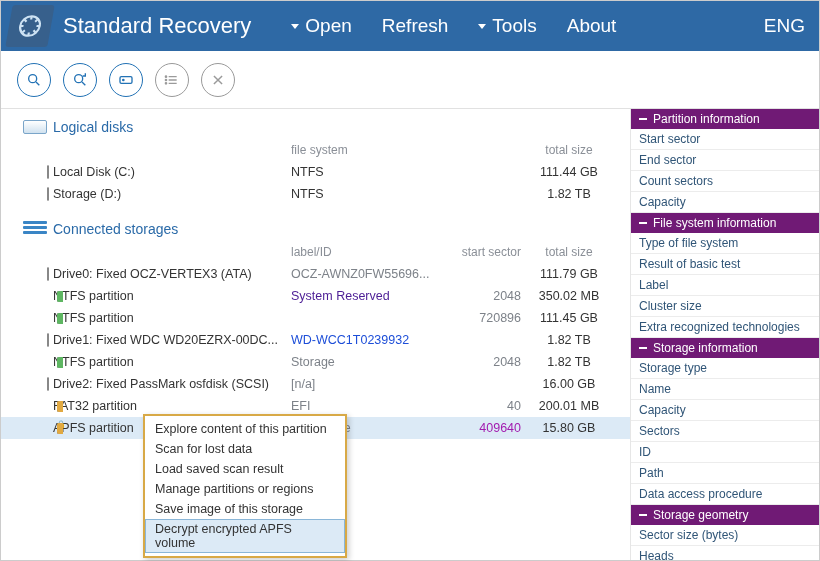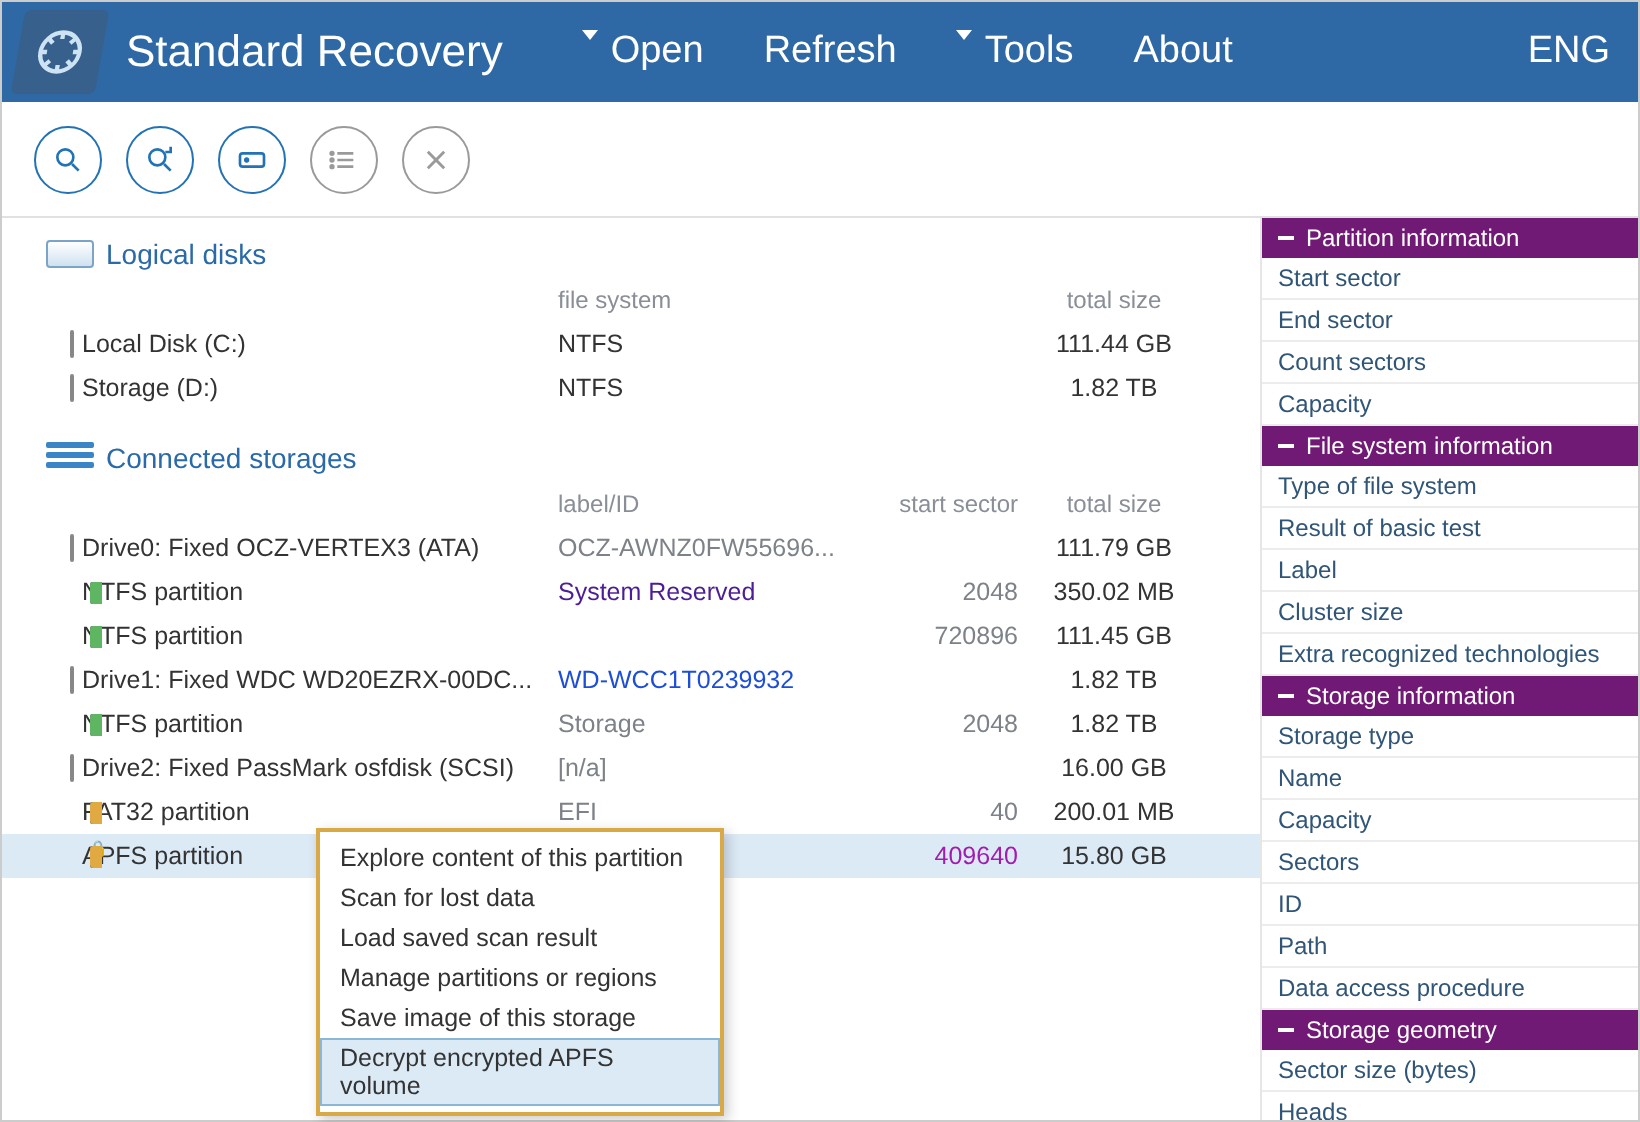--- a/index.html
+++ b/index.html
@@ -1,49 +1,49 @@
 <!DOCTYPE html>
 <html><head>
 <meta charset="utf-8">
 <style>
   * { margin:0; padding:0; box-sizing:border-box; }
   body { font-family:"Segoe UI",Tahoma,sans-serif; font-size:13px; color:#333; background:#fff; width:820px; height:561px; overflow:hidden; border:1px solid #ccc; }
   .menubar { background:#2e69a5; height:50px; display:flex; align-items:center; color:#fff; font-size:19px; padding:0 14px 0 8px; }
   .logo { width:42px; height:42px; margin-right:12px; display:flex; align-items:center; justify-content:center; transform:skewX(-10deg); background:#37608c; border-radius:3px; }
   .title { font-size:22px; font-weight:500; margin-right:40px; }
   .menuitems { display:flex; gap:30px; flex:1; align-items:center; }
-  .menuitems .mi { display:flex; align-items:flex-start; gap:6px; cursor:pointer; }
+  .menuitems .mi { display:flex; align-items:center; gap:6px; cursor:pointer; }
   .caret { width:0; height:0; border-left:4px solid transparent; border-right:4px solid transparent; border-top:5px solid #fff; }
   .lang { font-weight:500; }
   .toolbar { height:58px; border-bottom:1px solid #e1e1e1; display:flex; align-items:center; gap:12px; padding:0 16px; }
   .tbtn { width:34px; height:34px; border:1.5px solid #2272b5; border-radius:50%; display:flex; align-items:center; justify-content:center; cursor:pointer; }
   .tbtn.grey { border-color:#9a9a9a; }
   .main { display:flex; height:453px; }
   .left { flex:1; overflow:hidden; padding-top:6px; }
   .right { width:189px; background:#fff; font-size:12px; border-left:1px solid #e6e6e6; overflow:auto; }
   .section-head { display:flex; align-items:center; padding:4px 8px 4px 22px; color:#2a6aa8; font-size:14px; }
   .section-head .sh-lbl { margin-left:6px; font-weight:500; }
   .section-head.disk .ic { width:24px; height:14px; border:1px solid #7aa5c9; border-radius:2px; background:linear-gradient(#fff,#d0e1ef); }
   .section-head.conn .ic { width:24px; height:16px; display:flex; flex-direction:column; gap:2px; }
   .section-head.conn .ic span { height:3px; background:#3a85c5; border-radius:1px; }
-  .row { display:grid; grid-template-columns: 40px 238px 140px 90px 100px; align-items:center; height:22px; font-size:12.5px; color:#333; padding-left:0; }
+  .row { display:grid; grid-template-columns: 40px 238px 140px 90px 100px; align-items:center; height:22px; font-size:12.5px; color:#333; padding-left:12px; }
   .row.header { color:#8a8f97; font-size:12px; }
   .row .c0 { display:flex; align-items:center; justify-content:flex-end; padding-right:4px; padding-left:12px; }
   .row .c3 { text-align:right; }
   .row .c4 { text-align:center; padding-right:4px; }
   .drive-ic { width:24px; height:14px; border:1px solid #888; border-radius:2px; background:#e5e5e5; display:inline-block; }
   .part-ic  { width:22px; height:11px; border:1px solid #777; border-radius:2px; position:relative; display:inline-block; }
   .part-ic::after { content:""; position:absolute; top:-1px; left:-1px; bottom:-1px; width:6px; border-radius:2px 0 0 2px; }
   .part-ic.green::after { background:#5eb662; }
   .part-ic.orange::after{ background:#e1a941; }
   .part-ic.lock::before { content:"🔒"; position:absolute; font-size:8px; left:-2px; top:-4px; }
   .indent1 .c0 { padding-left:34px; }
   .indent2 .c0 { padding-left:46px; }
   .row.sel { background:#dceaf6; }
-  .ctxmenu { position:absolute; left:158px; top:414px; width:204px; background:#fff; border:2px solid #d8a946; box-shadow:2px 2px 6px rgba(0,0,0,.2); font-size:12.5px; padding:3px 0; z-index:10; }
+  .ctxmenu { position:absolute; left:143px; top:414px; width:204px; background:#fff; border:2px solid #d8a946; box-shadow:2px 2px 6px rgba(0,0,0,.2); font-size:12.5px; padding:3px 0; z-index:10; }
   .ctxmenu div { padding:3px 10px; cursor:pointer; }
   .ctxmenu div.hi { background:#dceaf6; outline:1px solid #8ab6d8; outline-offset:-1px; }
   .rhead { background:#701a75; color:#fff; padding:3px 8px; font-size:12px; display:flex; align-items:center; gap:6px; }
   .rhead .minus { display:inline-block; width:8px; height:2px; background:#fff; }
   .ritm { padding:3px 8px; color:#305577; border-bottom:1px solid #ececec; }
 </style>
 </head>
 <body>
 
 <div class="menubar">

